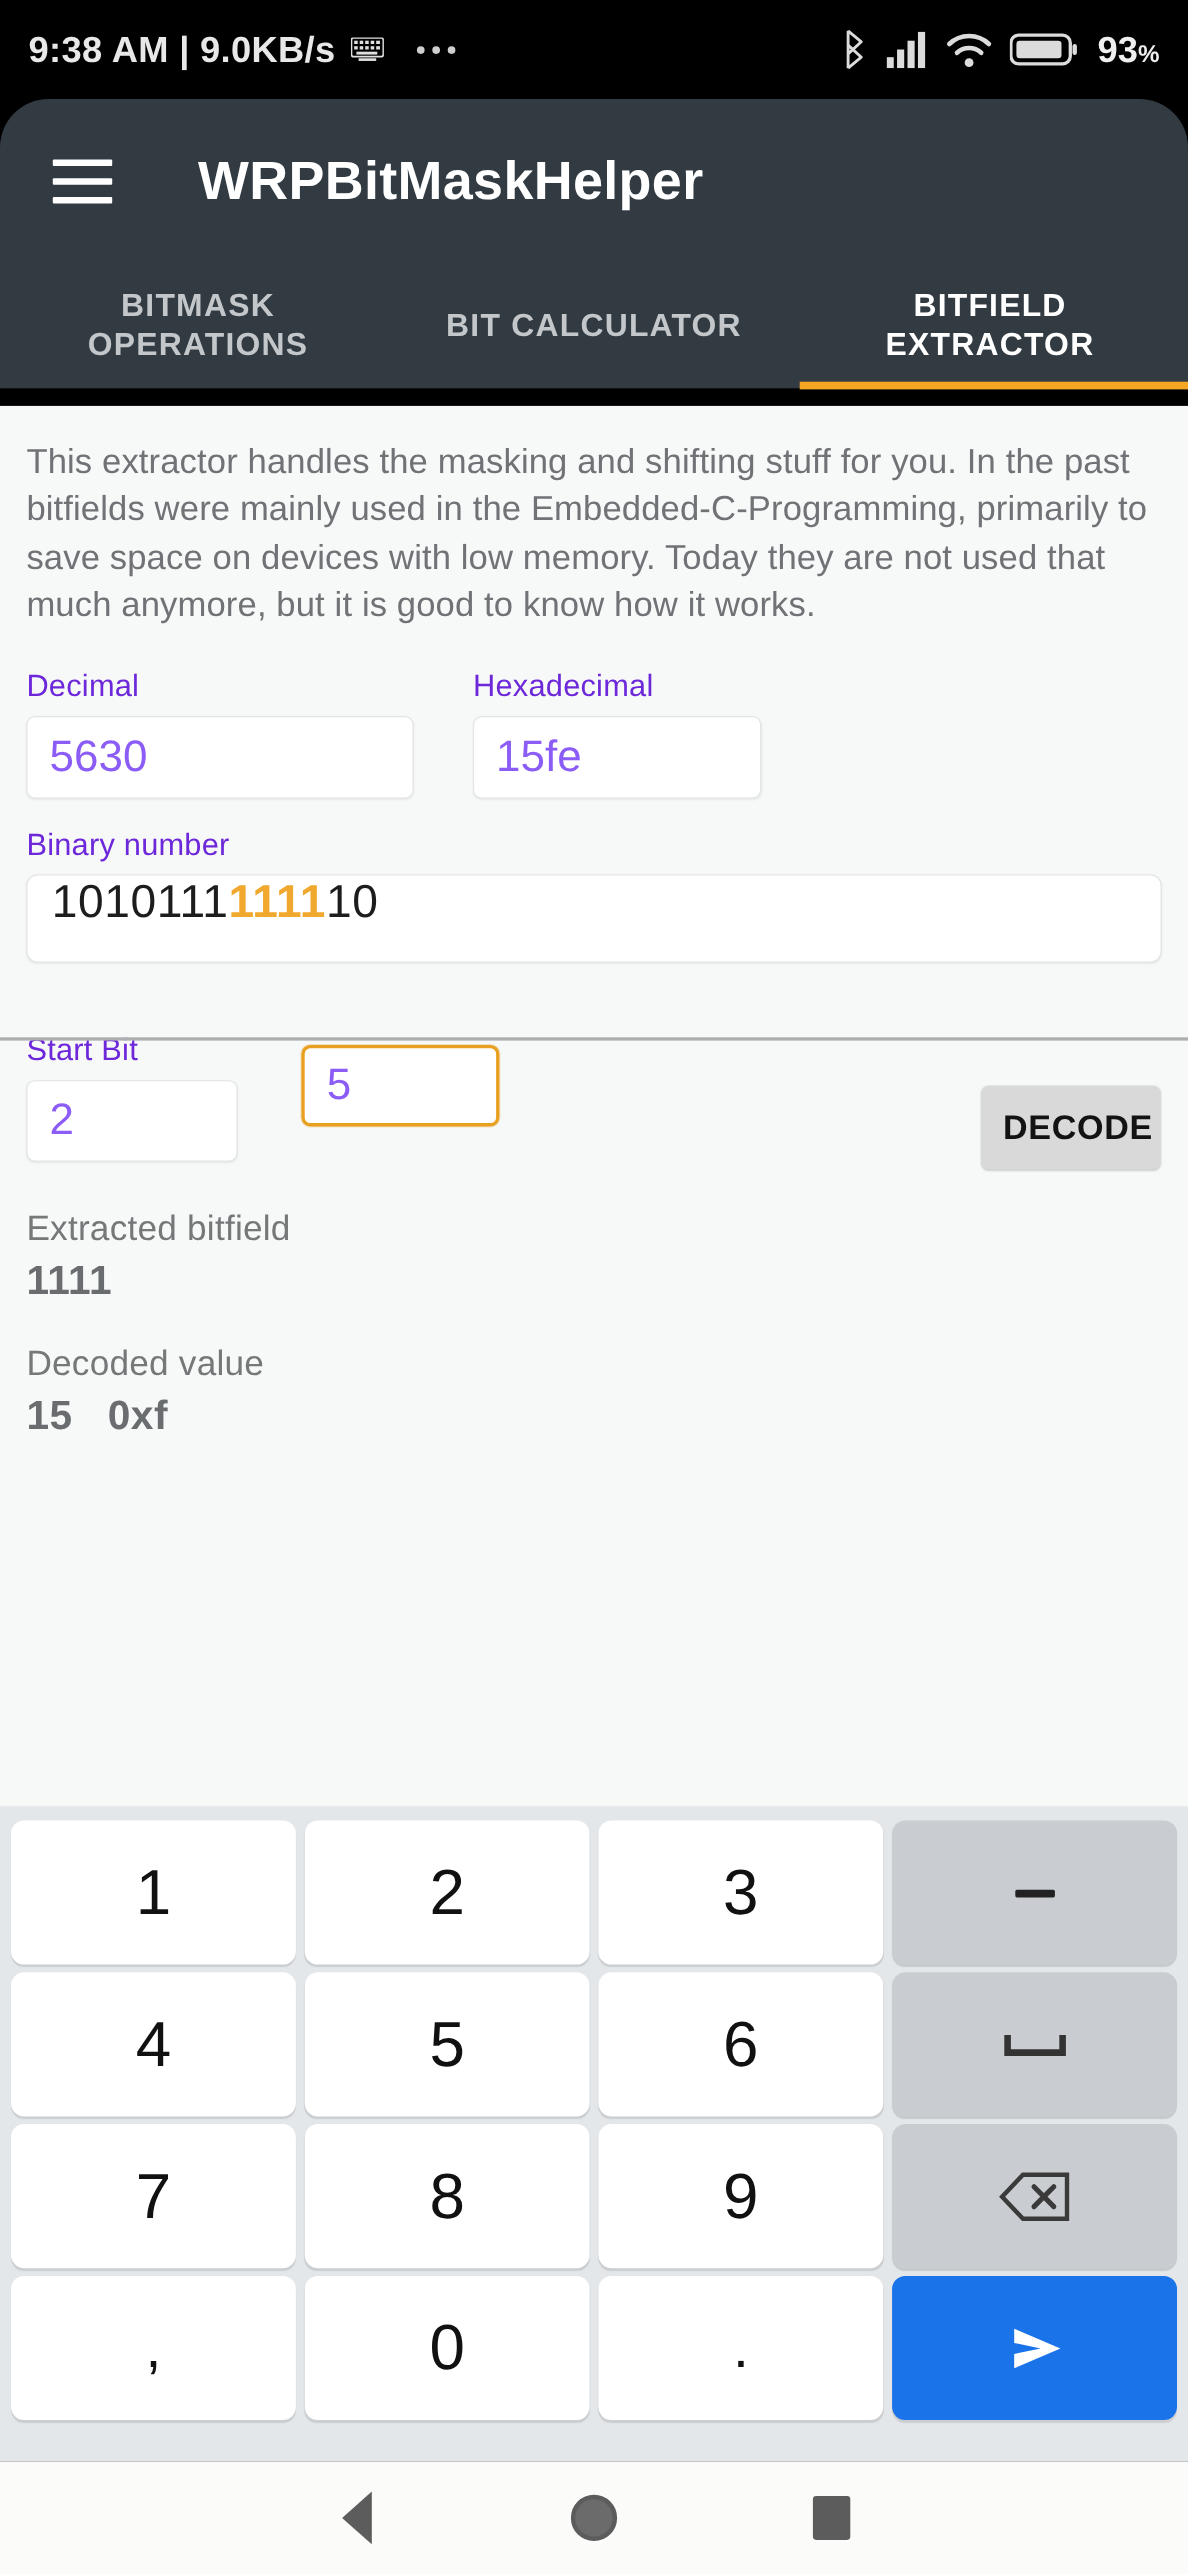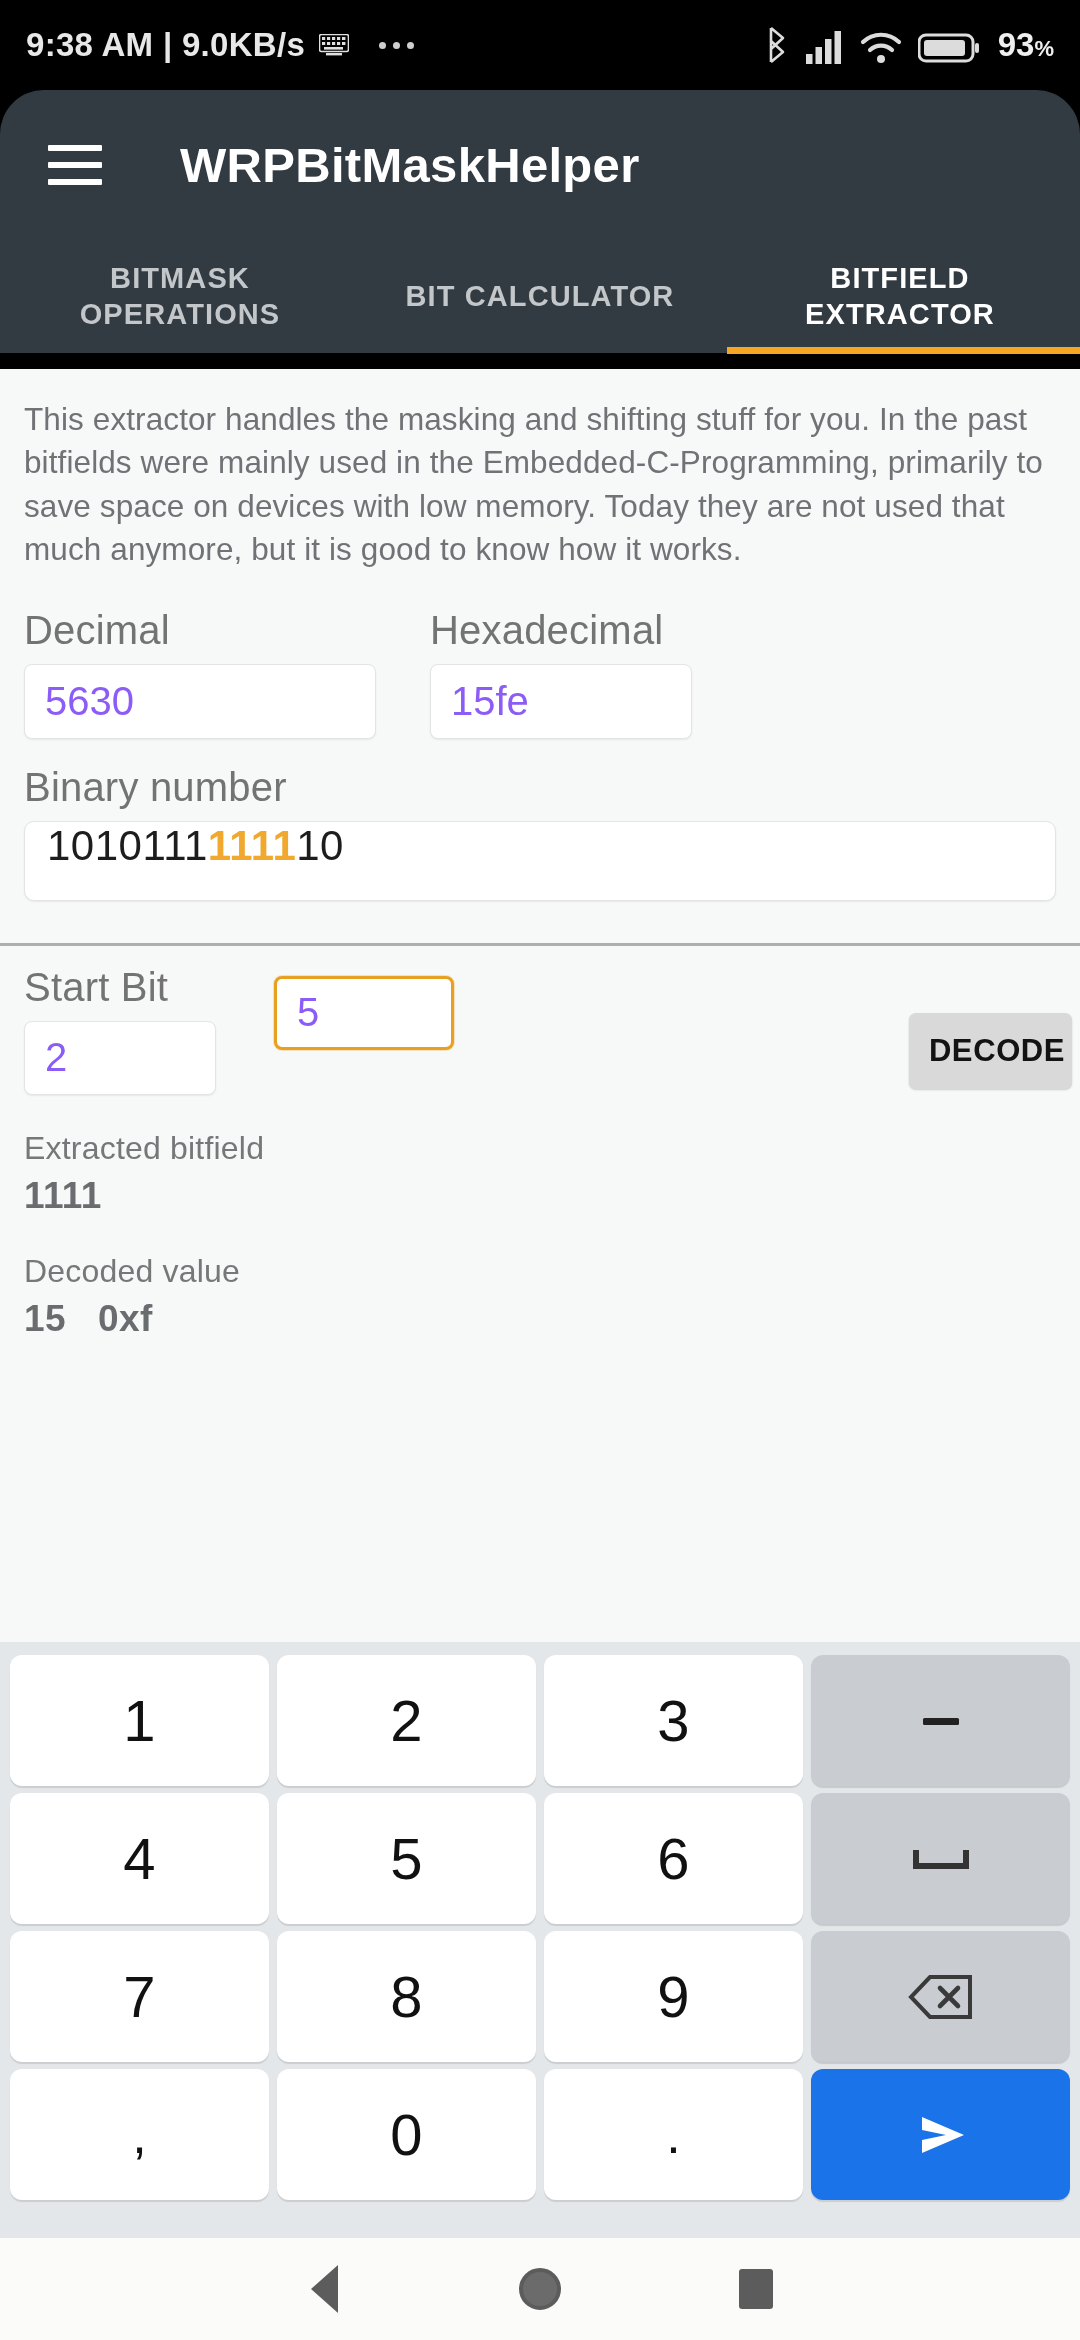--- a/index.html
+++ b/index.html
@@ -16,21 +16,21 @@
     position:absolute; top:0; left:0; width:1080px; height:90px;
     background:#000; display:flex; align-items:center;
     padding:0 26px; color:#e8e8e8;
   }
   .sb-left { display:flex; align-items:center; gap:14px; }
   .sb-clock { font-size:33px; font-weight:bold; letter-spacing:0.3px; white-space:nowrap; }
   .kbd-icon { display:inline-block; width:30px; height:22px; position:relative; }
   .kbd-icon svg { display:block; }
   .dots { display:flex; gap:7px; align-items:center; margin-left:16px; }
   .dots i { width:7px; height:7px; background:#cfcfcf; border-radius:50%; display:block; }
-  .sb-right { margin-left:auto; display:flex; align-items:flex-end; gap:16px; }
+  .sb-right { margin-left:auto; display:flex; align-items:center; gap:16px; }
   .sb-right svg { display:block; }
   .sb-batt-txt { font-size:33px; font-weight:bold; color:#efefef; margin-left:2px; }
   .sb-batt-txt .pct { font-size:22px; }
 
   
   .appbar {
     position:absolute; top:90px; left:0; width:1080px; height:150px;
     background:#323a42;
     border-top-left-radius:44px; border-top-right-radius:44px;
     display:flex; align-items:center; padding-left:48px;
@@ -61,21 +61,21 @@
   
   .content {
     position:absolute; top:369px; left:0; width:1080px; height:1289px;
     background:#f7f8f8;
   }
   .desc {
     padding:29px 24px 0 24px; font-size:31.5px; color:#6f7376;
     line-height:1.38; letter-spacing:0.1px;
   }
   .field-label {
-    font-size:40px; color:#737373; letter-spacing:0.2px;
+    font-size:28px; color:#6d28d9; letter-spacing:0.2px;
   }
   .row-dec-hex { display:flex; padding:36px 0 0 24px; }
   .col-dec { width:376px; }
   .col-hex { width:380px; margin-left:30px; }
   .txtbox {
     background:#ffffff; border:1.5px solid #e2e4e5; border-radius:8px;
     height:75px; margin-top:11px; display:flex; align-items:center;
     padding:0 20px; font-size:40px; color:#8b5cf6;
     box-shadow:0 1px 2px rgba(0,0,0,0.07);
   }
@@ -99,21 +99,21 @@
   .row-bits { display:flex; align-items:flex-start; padding:52px 0 0 24px; }
   .col-start { width:215px; }
   .col-end { width:280px; margin-left:35px; }
   .col-start .txtbox { width:192px; height:74px; }
   .col-end .txtbox {
     width:180px; height:74px;
     border:3.5px solid #E8A020; border-radius:8px;
     box-shadow:0 0 0 1px rgba(232,160,32,0.25);
   }
   .decode-btn {
-    margin-left:auto; margin-right:8px; margin-top:48px;
+    margin-left:auto; margin-right:25px; margin-top:48px;
     width:163px; height:76px; background:#d9d9d9; border-radius:7px;
     display:flex; align-items:center; justify-content:center;
     font-size:31px; font-weight:bold; color:#131313; letter-spacing:0.6px;
     cursor:pointer; box-shadow:0 1px 2px rgba(0,0,0,0.18);padding-left:13px;
   }
 
   .result-block { padding:35px 24px 0 24px; }
   .result-label { font-size:32px; color:#757779; letter-spacing:0.2px; }
   .result-value {
     font-size:37px; font-weight:bold; color:#6a6d70;

